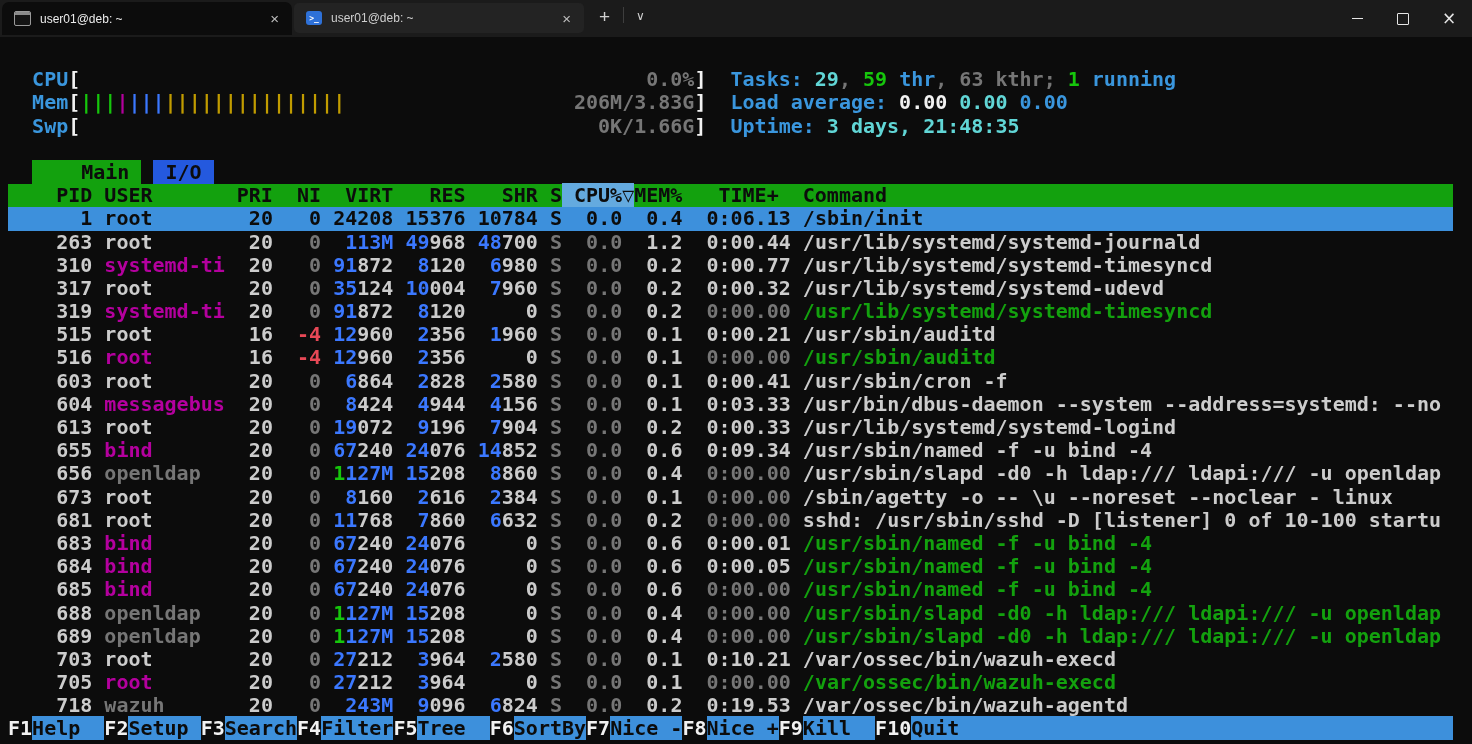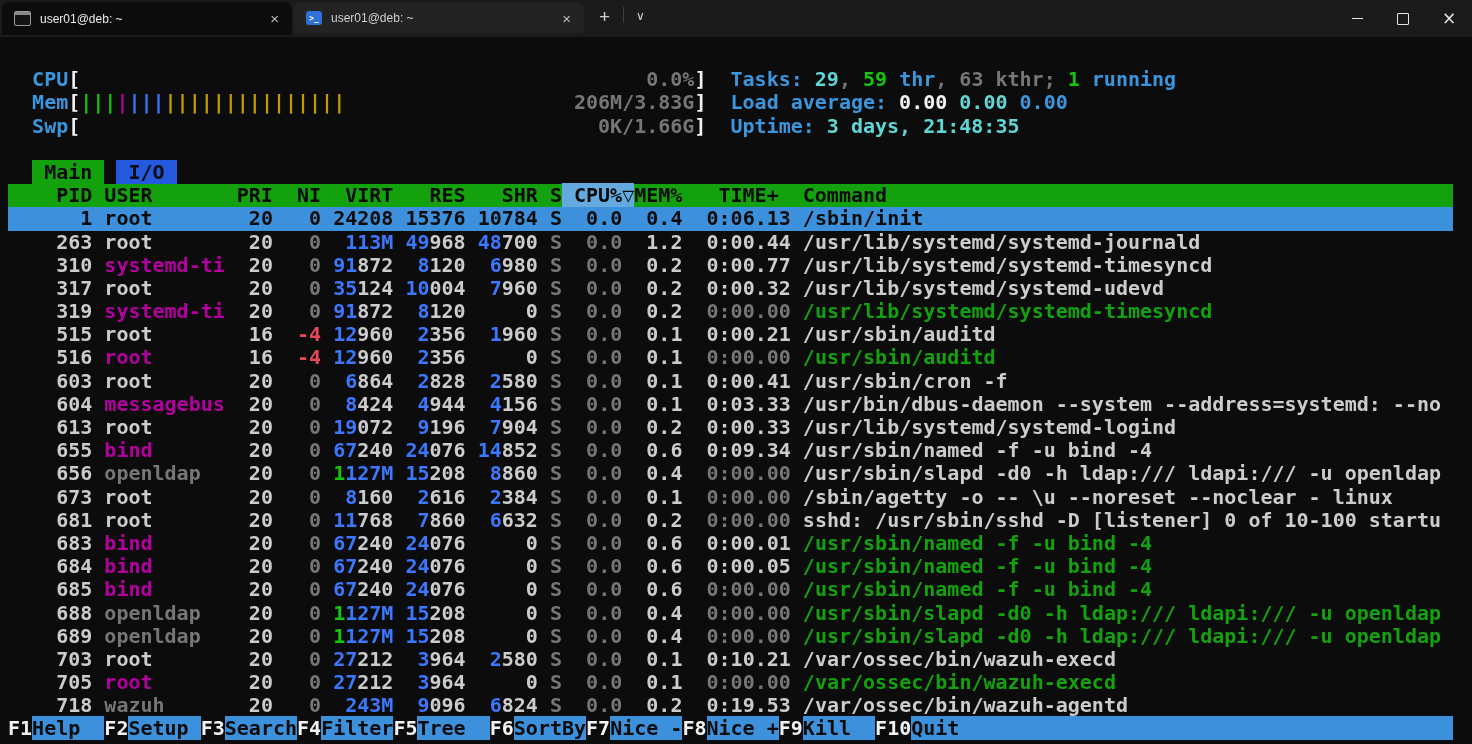--- a/index.html
+++ b/index.html
@@ -64,21 +64,21 @@
       </div>
   </div>
 </div>
 
 <div class="term" id="term">
     <div class="ln"></div>
     <div class="ln"><span>  </span><span style="color: rgb(58, 150, 221);">CPU</span><span style="color: rgb(242, 242, 242);">[</span><span>                                               </span><span style="color: rgb(118, 118, 118);">0.0%</span><span style="color: rgb(242, 242, 242);">]</span><span>  </span><span style="color: rgb(58, 150, 221);">Tasks: </span><span style="color: rgb(97, 214, 214);">29</span><span style="color: rgb(118, 118, 118);">, </span><span style="color: rgb(22, 198, 12);">59</span><span style="color: rgb(58, 150, 221);"> thr</span><span style="color: rgb(118, 118, 118);">, </span><span style="color: rgb(118, 118, 118);">63 kthr; </span><span style="color: rgb(22, 198, 12);">1</span><span style="color: rgb(58, 150, 221);"> running</span></div>
     <div class="ln"><span>  </span><span style="color: rgb(58, 150, 221);">Mem</span><span style="color: rgb(242, 242, 242);">[</span><span style="color: rgb(22, 198, 12);">|||</span><span style="color: rgb(180, 0, 158);">|</span><span style="color: rgb(59, 120, 255);">|||</span><span style="color: rgb(193, 156, 0);">|||||||||||||||</span><span>                   </span><span style="color: rgb(118, 118, 118);">206M/3.83G</span><span style="color: rgb(242, 242, 242);">]</span><span>  </span><span style="color: rgb(58, 150, 221);">Load average: </span><span style="color: rgb(242, 242, 242);">0.00 </span><span style="color: rgb(97, 214, 214);">0.00 </span><span style="color: rgb(58, 150, 221);">0.00</span></div>
     <div class="ln"><span>  </span><span style="color: rgb(58, 150, 221);">Swp</span><span style="color: rgb(242, 242, 242);">[</span><span>                                           </span><span style="color: rgb(118, 118, 118);">0K/1.66G</span><span style="color: rgb(242, 242, 242);">]</span><span>  </span><span style="color: rgb(58, 150, 221);">Uptime: </span><span style="color: rgb(97, 214, 214);">3 days, 21:48:35</span></div>
     <div class="ln"></div>
-    <div class="ln"><span>  </span><span style="color: rgb(12, 12, 12); background: rgb(19, 161, 14);"> Main </span><span> </span><span style="color: rgb(12, 12, 12); background: rgb(36, 89, 222);"> I/O </span></div>
+    <div class="ln"><span>  </span><span style="color: rgb(12, 12, 12); background: rgb(19, 161, 14); padding-left: 37px;"> Main </span><span> </span><span style="color: rgb(12, 12, 12); background: rgb(36, 89, 222);"> I/O </span></div>
     <div class="ln wide" style="background: rgb(19, 161, 14);"><span style="color: rgb(12, 12, 12);">    PID</span><span style="color: rgb(12, 12, 12);"> USER      </span><span style="color: rgb(12, 12, 12);"> PRI</span><span style="color: rgb(12, 12, 12);">  NI</span><span style="color: rgb(12, 12, 12);">  VIRT</span><span style="color: rgb(12, 12, 12);">   RES</span><span style="color: rgb(12, 12, 12);">   SHR</span><span style="color: rgb(12, 12, 12);"> S</span><span style="color: rgb(12, 12, 12); background: rgb(100, 170, 223);"> CPU%▽</span><span style="color: rgb(12, 12, 12);">MEM%</span><span style="color: rgb(12, 12, 12);">   TIME+ </span><span style="color: rgb(12, 12, 12);"> Command</span></div>
     <div class="ln wide" style="background: rgb(61, 144, 220);"><span style="color: rgb(12, 12, 12);">      1</span><span> </span><span style="color: rgb(12, 12, 12);">root      </span><span> </span><span style="color: rgb(12, 12, 12);"> 20</span><span> </span><span style="color: rgb(12, 12, 12);">  0</span><span> </span><span><span style="color: rgb(12, 12, 12);">24</span><span style="color: rgb(12, 12, 12);">208</span></span><span> </span><span><span style="color: rgb(12, 12, 12);">15</span><span style="color: rgb(12, 12, 12);">376</span></span><span> </span><span><span style="color: rgb(12, 12, 12);">10</span><span style="color: rgb(12, 12, 12);">784</span></span><span> </span><span style="color: rgb(12, 12, 12);">S</span><span> </span><span style="color: rgb(12, 12, 12);"> 0.0</span><span> </span><span style="color: rgb(12, 12, 12);"> 0.4</span><span> </span><span style="color: rgb(12, 12, 12);"> 0:06.13</span><span> </span><span style="color: rgb(12, 12, 12);">/sbin/init</span></div>
     <div class="ln wide"><span style="color: rgb(204, 204, 204);">    263</span><span> </span><span style="color: rgb(204, 204, 204);">root      </span><span> </span><span style="color: rgb(204, 204, 204);"> 20</span><span> </span><span style="color: rgb(118, 118, 118);">  0</span><span> </span><span><span> </span><span style="color: rgb(59, 120, 255);">113M</span></span><span> </span><span><span style="color: rgb(59, 120, 255);">49</span><span style="color: rgb(204, 204, 204);">968</span></span><span> </span><span><span style="color: rgb(59, 120, 255);">48</span><span style="color: rgb(204, 204, 204);">700</span></span><span> </span><span style="color: rgb(118, 118, 118);">S</span><span> </span><span style="color: rgb(118, 118, 118);"> 0.0</span><span> </span><span style="color: rgb(204, 204, 204);"> 1.2</span><span> </span><span style="color: rgb(204, 204, 204);"> 0:00.44</span><span> </span><span style="color: rgb(204, 204, 204);">/usr/lib/systemd/systemd-journald</span></div>
     <div class="ln wide"><span style="color: rgb(204, 204, 204);">    310</span><span> </span><span style="color: rgb(180, 0, 158);">systemd-ti</span><span> </span><span style="color: rgb(204, 204, 204);"> 20</span><span> </span><span style="color: rgb(118, 118, 118);">  0</span><span> </span><span><span style="color: rgb(59, 120, 255);">91</span><span style="color: rgb(204, 204, 204);">872</span></span><span> </span><span><span> </span><span style="color: rgb(59, 120, 255);">8</span><span style="color: rgb(204, 204, 204);">120</span></span><span> </span><span><span> </span><span style="color: rgb(59, 120, 255);">6</span><span style="color: rgb(204, 204, 204);">980</span></span><span> </span><span style="color: rgb(118, 118, 118);">S</span><span> </span><span style="color: rgb(118, 118, 118);"> 0.0</span><span> </span><span style="color: rgb(204, 204, 204);"> 0.2</span><span> </span><span style="color: rgb(204, 204, 204);"> 0:00.77</span><span> </span><span style="color: rgb(204, 204, 204);">/usr/lib/systemd/systemd-timesyncd</span></div>
     <div class="ln wide"><span style="color: rgb(204, 204, 204);">    317</span><span> </span><span style="color: rgb(204, 204, 204);">root      </span><span> </span><span style="color: rgb(204, 204, 204);"> 20</span><span> </span><span style="color: rgb(118, 118, 118);">  0</span><span> </span><span><span style="color: rgb(59, 120, 255);">35</span><span style="color: rgb(204, 204, 204);">124</span></span><span> </span><span><span style="color: rgb(59, 120, 255);">10</span><span style="color: rgb(204, 204, 204);">004</span></span><span> </span><span><span> </span><span style="color: rgb(59, 120, 255);">7</span><span style="color: rgb(204, 204, 204);">960</span></span><span> </span><span style="color: rgb(118, 118, 118);">S</span><span> </span><span style="color: rgb(118, 118, 118);"> 0.0</span><span> </span><span style="color: rgb(204, 204, 204);"> 0.2</span><span> </span><span style="color: rgb(204, 204, 204);"> 0:00.32</span><span> </span><span style="color: rgb(204, 204, 204);">/usr/lib/systemd/systemd-udevd</span></div>
     <div class="ln wide"><span style="color: rgb(204, 204, 204);">    319</span><span> </span><span style="color: rgb(180, 0, 158);">systemd-ti</span><span> </span><span style="color: rgb(204, 204, 204);"> 20</span><span> </span><span style="color: rgb(118, 118, 118);">  0</span><span> </span><span><span style="color: rgb(59, 120, 255);">91</span><span style="color: rgb(204, 204, 204);">872</span></span><span> </span><span><span> </span><span style="color: rgb(59, 120, 255);">8</span><span style="color: rgb(204, 204, 204);">120</span></span><span> </span><span><span>    </span><span style="color: rgb(204, 204, 204);">0</span></span><span> </span><span style="color: rgb(118, 118, 118);">S</span><span> </span><span style="color: rgb(118, 118, 118);"> 0.0</span><span> </span><span style="color: rgb(204, 204, 204);"> 0.2</span><span> </span><span style="color: rgb(118, 118, 118);"> 0:00.00</span><span> </span><span style="color: rgb(19, 161, 14);">/usr/lib/systemd/systemd-timesyncd</span></div>
     <div class="ln wide"><span style="color: rgb(204, 204, 204);">    515</span><span> </span><span style="color: rgb(204, 204, 204);">root      </span><span> </span><span style="color: rgb(204, 204, 204);"> 16</span><span> </span><span style="color: rgb(231, 72, 86);"> -4</span><span> </span><span><span style="color: rgb(59, 120, 255);">12</span><span style="color: rgb(204, 204, 204);">960</span></span><span> </span><span><span> </span><span style="color: rgb(59, 120, 255);">2</span><span style="color: rgb(204, 204, 204);">356</span></span><span> </span><span><span> </span><span style="color: rgb(59, 120, 255);">1</span><span style="color: rgb(204, 204, 204);">960</span></span><span> </span><span style="color: rgb(118, 118, 118);">S</span><span> </span><span style="color: rgb(118, 118, 118);"> 0.0</span><span> </span><span style="color: rgb(204, 204, 204);"> 0.1</span><span> </span><span style="color: rgb(204, 204, 204);"> 0:00.21</span><span> </span><span style="color: rgb(204, 204, 204);">/usr/sbin/auditd</span></div>
     <div class="ln wide"><span style="color: rgb(204, 204, 204);">    516</span><span> </span><span style="color: rgb(180, 0, 158);">root      </span><span> </span><span style="color: rgb(204, 204, 204);"> 16</span><span> </span><span style="color: rgb(231, 72, 86);"> -4</span><span> </span><span><span style="color: rgb(59, 120, 255);">12</span><span style="color: rgb(204, 204, 204);">960</span></span><span> </span><span><span> </span><span style="color: rgb(59, 120, 255);">2</span><span style="color: rgb(204, 204, 204);">356</span></span><span> </span><span><span>    </span><span style="color: rgb(204, 204, 204);">0</span></span><span> </span><span style="color: rgb(118, 118, 118);">S</span><span> </span><span style="color: rgb(118, 118, 118);"> 0.0</span><span> </span><span style="color: rgb(204, 204, 204);"> 0.1</span><span> </span><span style="color: rgb(118, 118, 118);"> 0:00.00</span><span> </span><span style="color: rgb(19, 161, 14);">/usr/sbin/auditd</span></div>
     <div class="ln wide"><span style="color: rgb(204, 204, 204);">    603</span><span> </span><span style="color: rgb(204, 204, 204);">root      </span><span> </span><span style="color: rgb(204, 204, 204);"> 20</span><span> </span><span style="color: rgb(118, 118, 118);">  0</span><span> </span><span><span> </span><span style="color: rgb(59, 120, 255);">6</span><span style="color: rgb(204, 204, 204);">864</span></span><span> </span><span><span> </span><span style="color: rgb(59, 120, 255);">2</span><span style="color: rgb(204, 204, 204);">828</span></span><span> </span><span><span> </span><span style="color: rgb(59, 120, 255);">2</span><span style="color: rgb(204, 204, 204);">580</span></span><span> </span><span style="color: rgb(118, 118, 118);">S</span><span> </span><span style="color: rgb(118, 118, 118);"> 0.0</span><span> </span><span style="color: rgb(204, 204, 204);"> 0.1</span><span> </span><span style="color: rgb(204, 204, 204);"> 0:00.41</span><span> </span><span style="color: rgb(204, 204, 204);">/usr/sbin/cron -f</span></div>
     <div class="ln wide"><span style="color: rgb(204, 204, 204);">    604</span><span> </span><span style="color: rgb(180, 0, 158);">messagebus</span><span> </span><span style="color: rgb(204, 204, 204);"> 20</span><span> </span><span style="color: rgb(118, 118, 118);">  0</span><span> </span><span><span> </span><span style="color: rgb(59, 120, 255);">8</span><span style="color: rgb(204, 204, 204);">424</span></span><span> </span><span><span> </span><span style="color: rgb(59, 120, 255);">4</span><span style="color: rgb(204, 204, 204);">944</span></span><span> </span><span><span> </span><span style="color: rgb(59, 120, 255);">4</span><span style="color: rgb(204, 204, 204);">156</span></span><span> </span><span style="color: rgb(118, 118, 118);">S</span><span> </span><span style="color: rgb(118, 118, 118);"> 0.0</span><span> </span><span style="color: rgb(204, 204, 204);"> 0.1</span><span> </span><span style="color: rgb(204, 204, 204);"> 0:03.33</span><span> </span><span style="color: rgb(204, 204, 204);">/usr/bin/dbus-daemon --system --address=systemd: --no</span></div>

